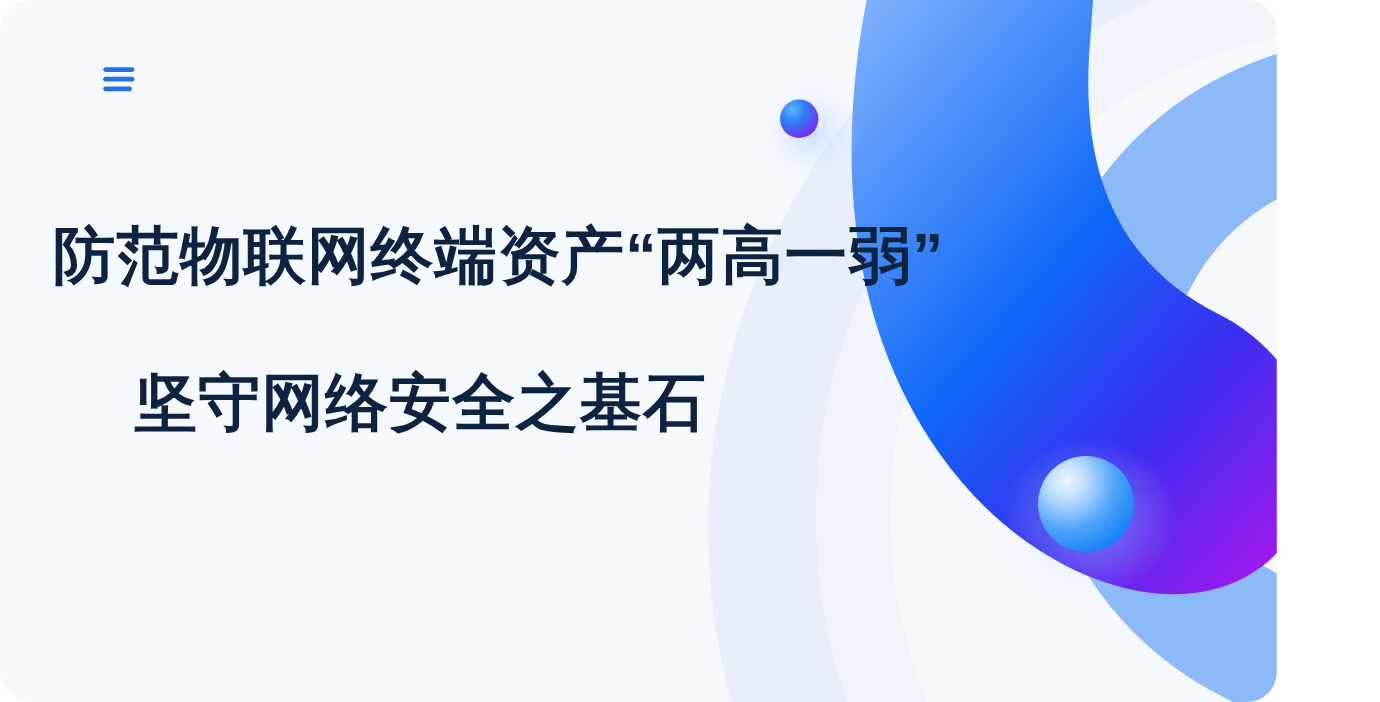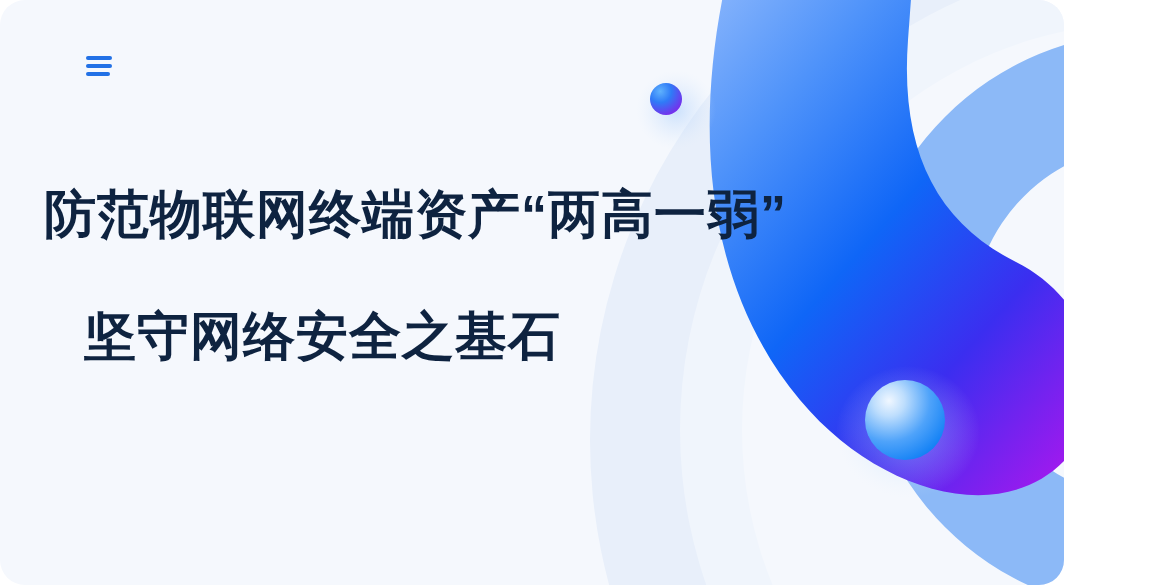--- a/index.html
+++ b/index.html
@@ -78,21 +78,21 @@
     line-height: 56px;
     letter-spacing: 1px;
     white-space: nowrap;
     -webkit-font-smoothing: antialiased;
   }
   .title-line.line-1 {
     margin-left: 44px;
     margin-bottom: 66px;
   }
   .title-line.line-2 {
-    margin-left: 84px;
+    margin-left: 112px;
   }
 </style>
 </head>
 <body>
 
 <div id="slide">
 
   <svg id="decor" viewBox="0 0 1150 585" preserveAspectRatio="none">
     <defs>
       <linearGradient id="gradSwoosh" x1="0.18" y1="0" x2="0.92" y2="1">

